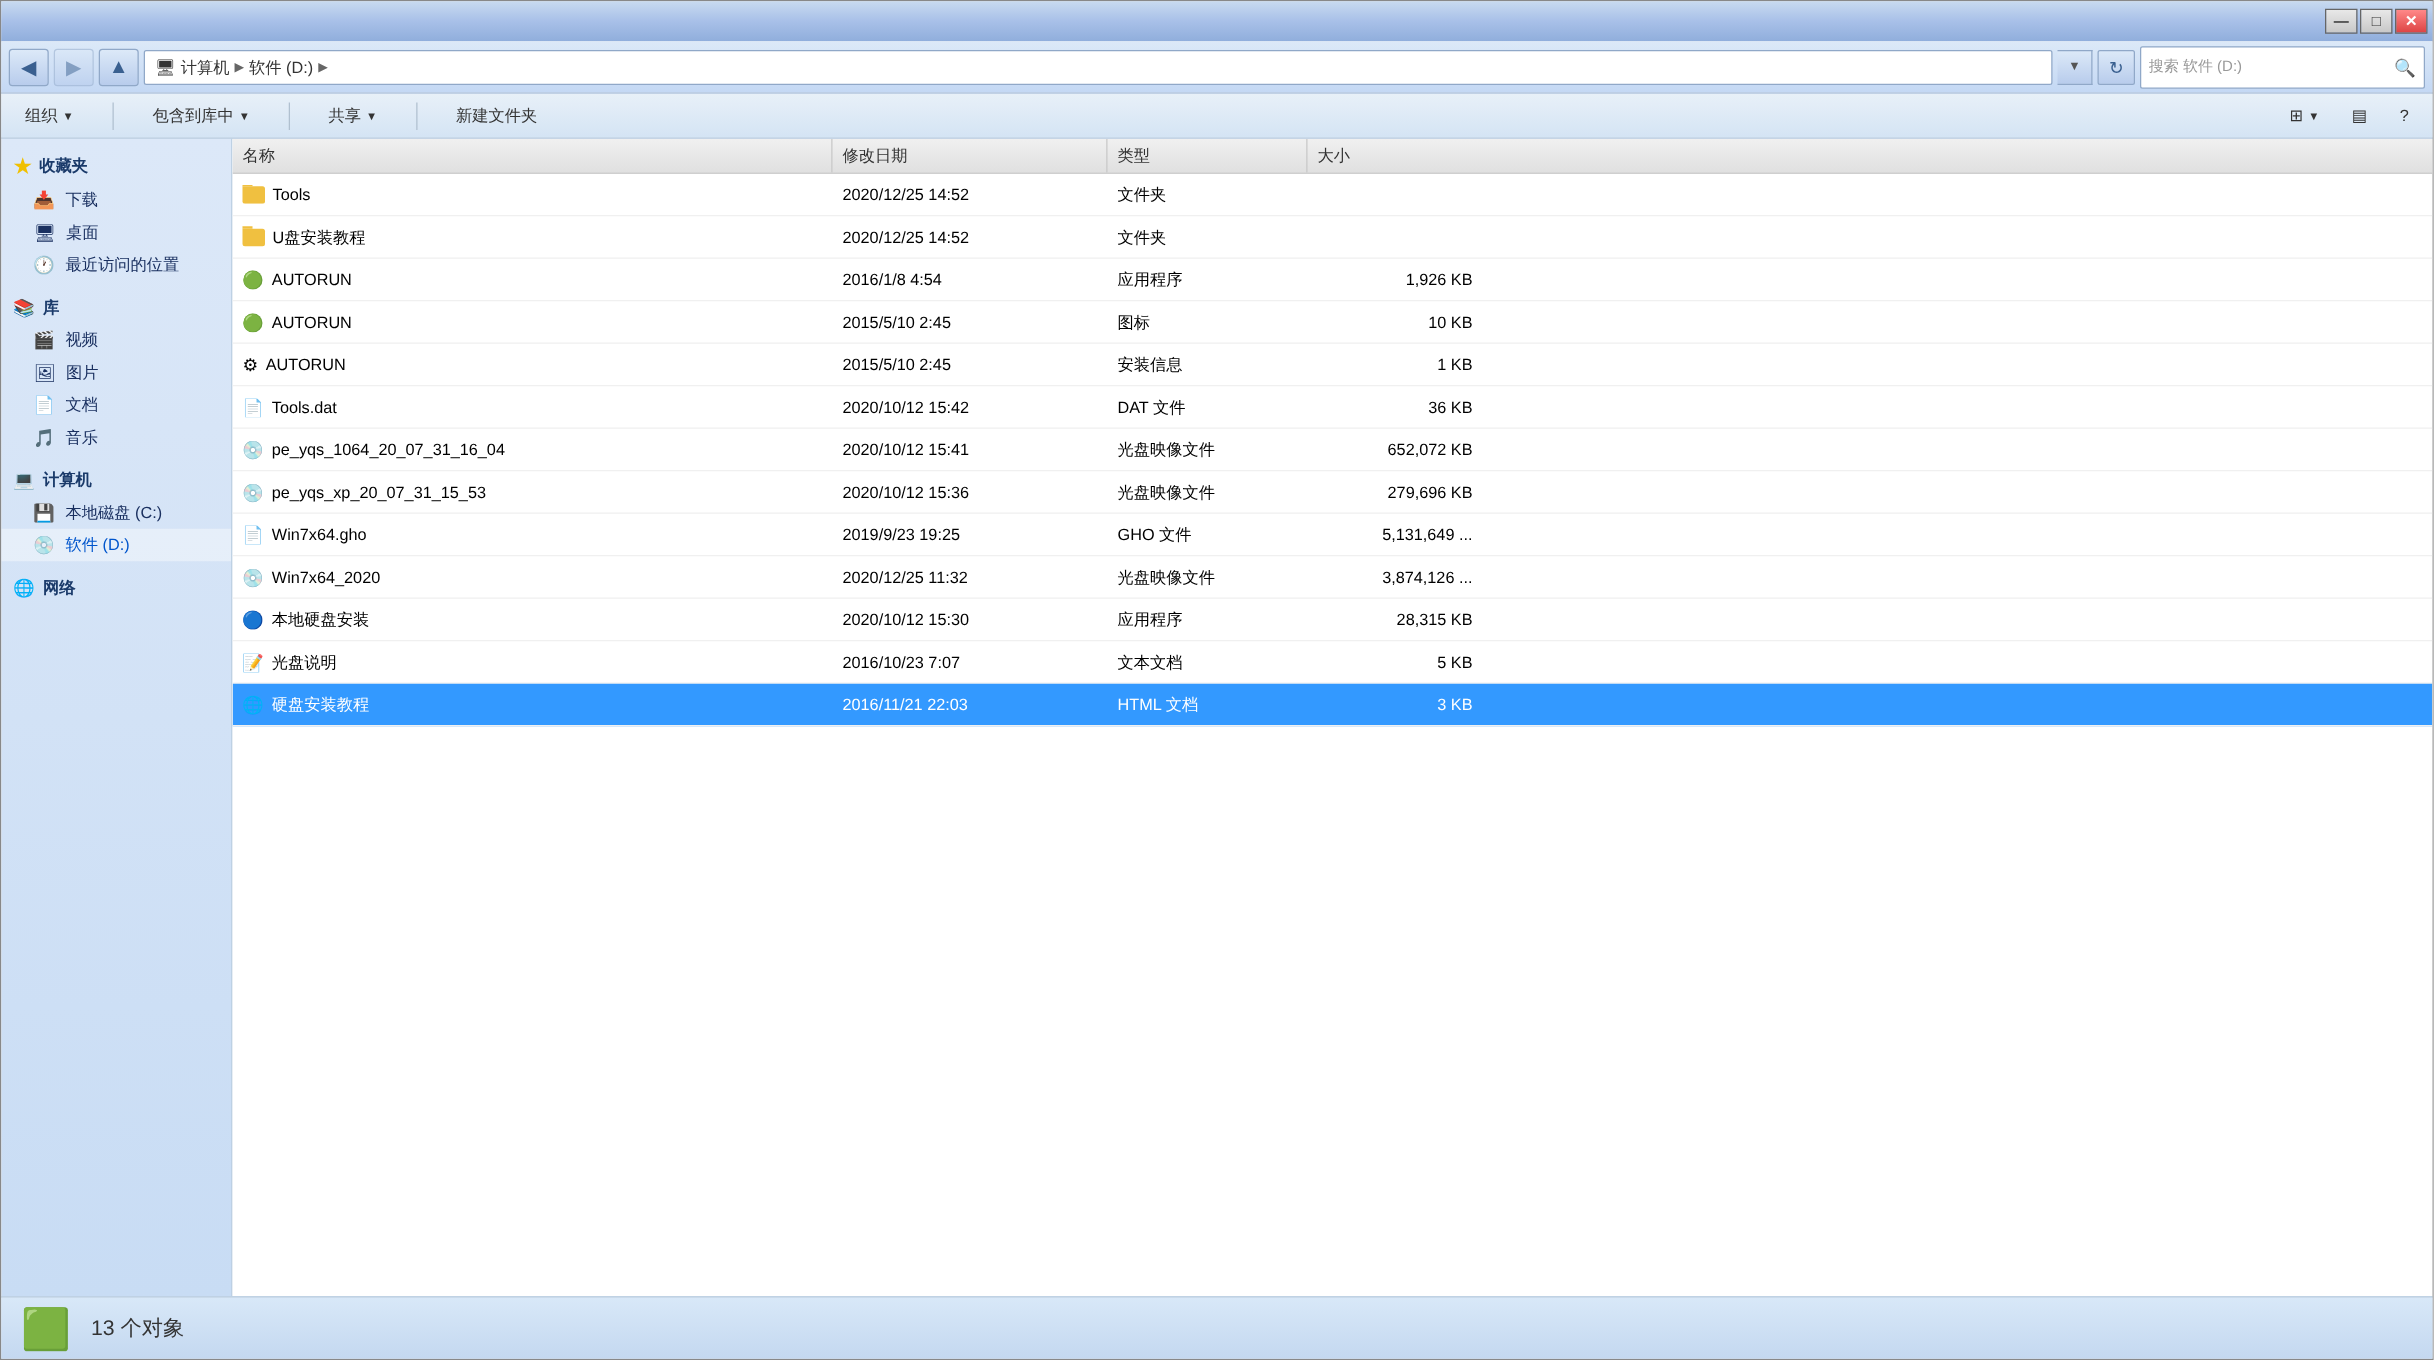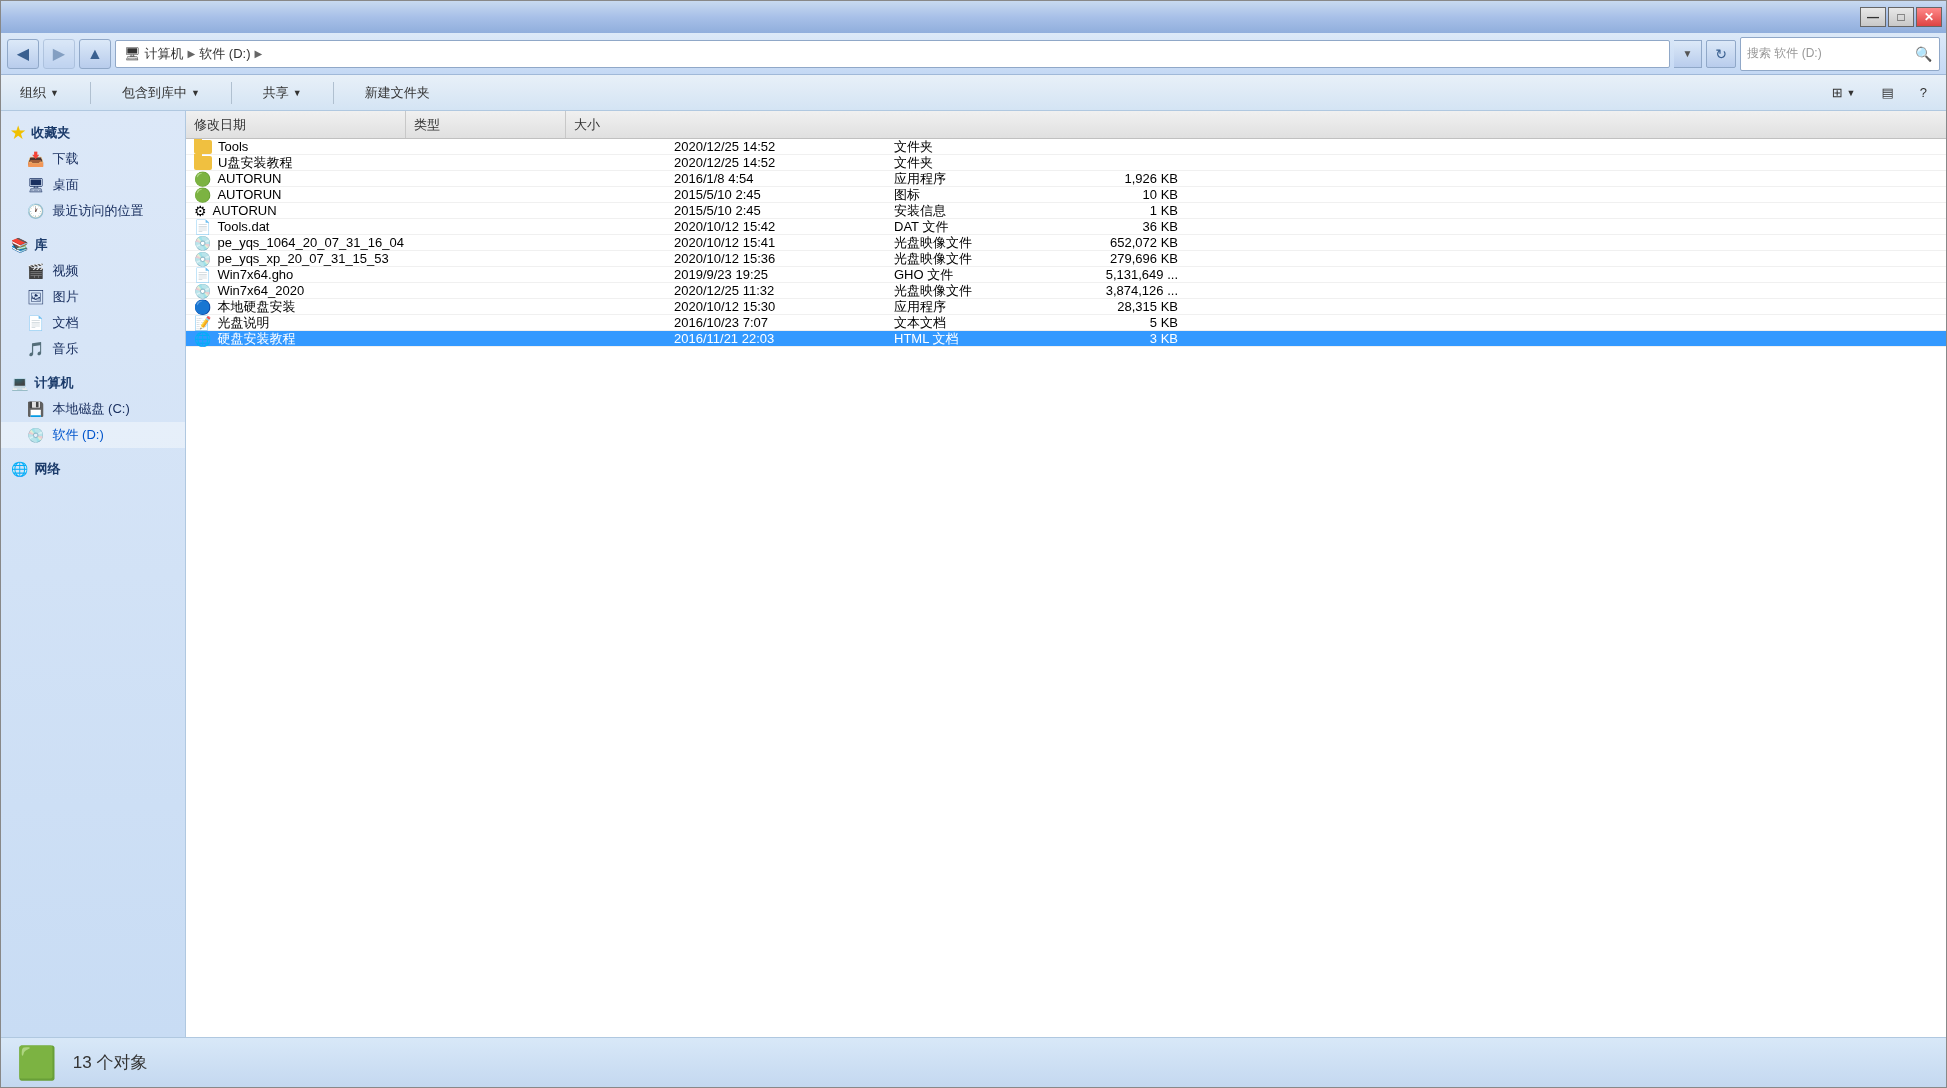--- a/index.html
+++ b/index.html
@@ -124,21 +124,21 @@
       border-radius: 2px;
       cursor: pointer;
       display: flex;
       align-items: center;
       justify-content: center;
       font-size: 14px;
       color: #3a6090;
     }
 
     .search-bar {
-      width: 200px;
+      width: 228px;
       height: 28px;
       background: white;
       border: 1px solid #90a8c8;
       border-radius: 2px;
       display: flex;
       align-items: center;
       padding: 16px 6px;
       gap: 4px;
       font-size: 12px;
       color: #999;
@@ -297,21 +297,21 @@
     }
 
     .file-rows {
       flex: 1;
       overflow-y: auto;
     }
 
     .file-row {
       display: flex;
       align-items: center;
-      height: 16px;
+      height: 34px;
       border-bottom: 1px solid #f0f0f0;
       cursor: pointer;
     }
     .file-row.selected { background: #3399ff; color: white; }
 
     .file-cell-name {
       width: 480px;
       padding: 0 8px;
       display: flex;
       align-items: center;
@@ -495,20 +495,21 @@
         <div class="sidebar-section-header">
           <span style="font-size:14px">🌐</span>
           <span>网络</span>
         </div>
       </div>
     </div>
 
     <div class="file-list-area">
 
       <div class="column-header">
+        <div class="col-name">名称</div>
         <div class="col-date">修改日期</div>
         <div class="col-type">类型</div>
         <div class="col-size">大小</div>
       </div>
 
       <div class="file-rows" id="file-rows-container">
       <div class="file-row">
       <div class="file-cell-name">
         <span style="display:inline-block;width:18px;height:14px;background:#f0c040;border-radius:0 2px 2px 2px;position:relative;flex-shrink:0;margin-right:0">
                 <span style="position:absolute;top:-4px;left:0;width:8px;height:4px;background:#f0c040;border-radius:2px 2px 0 0;display:block"></span>

